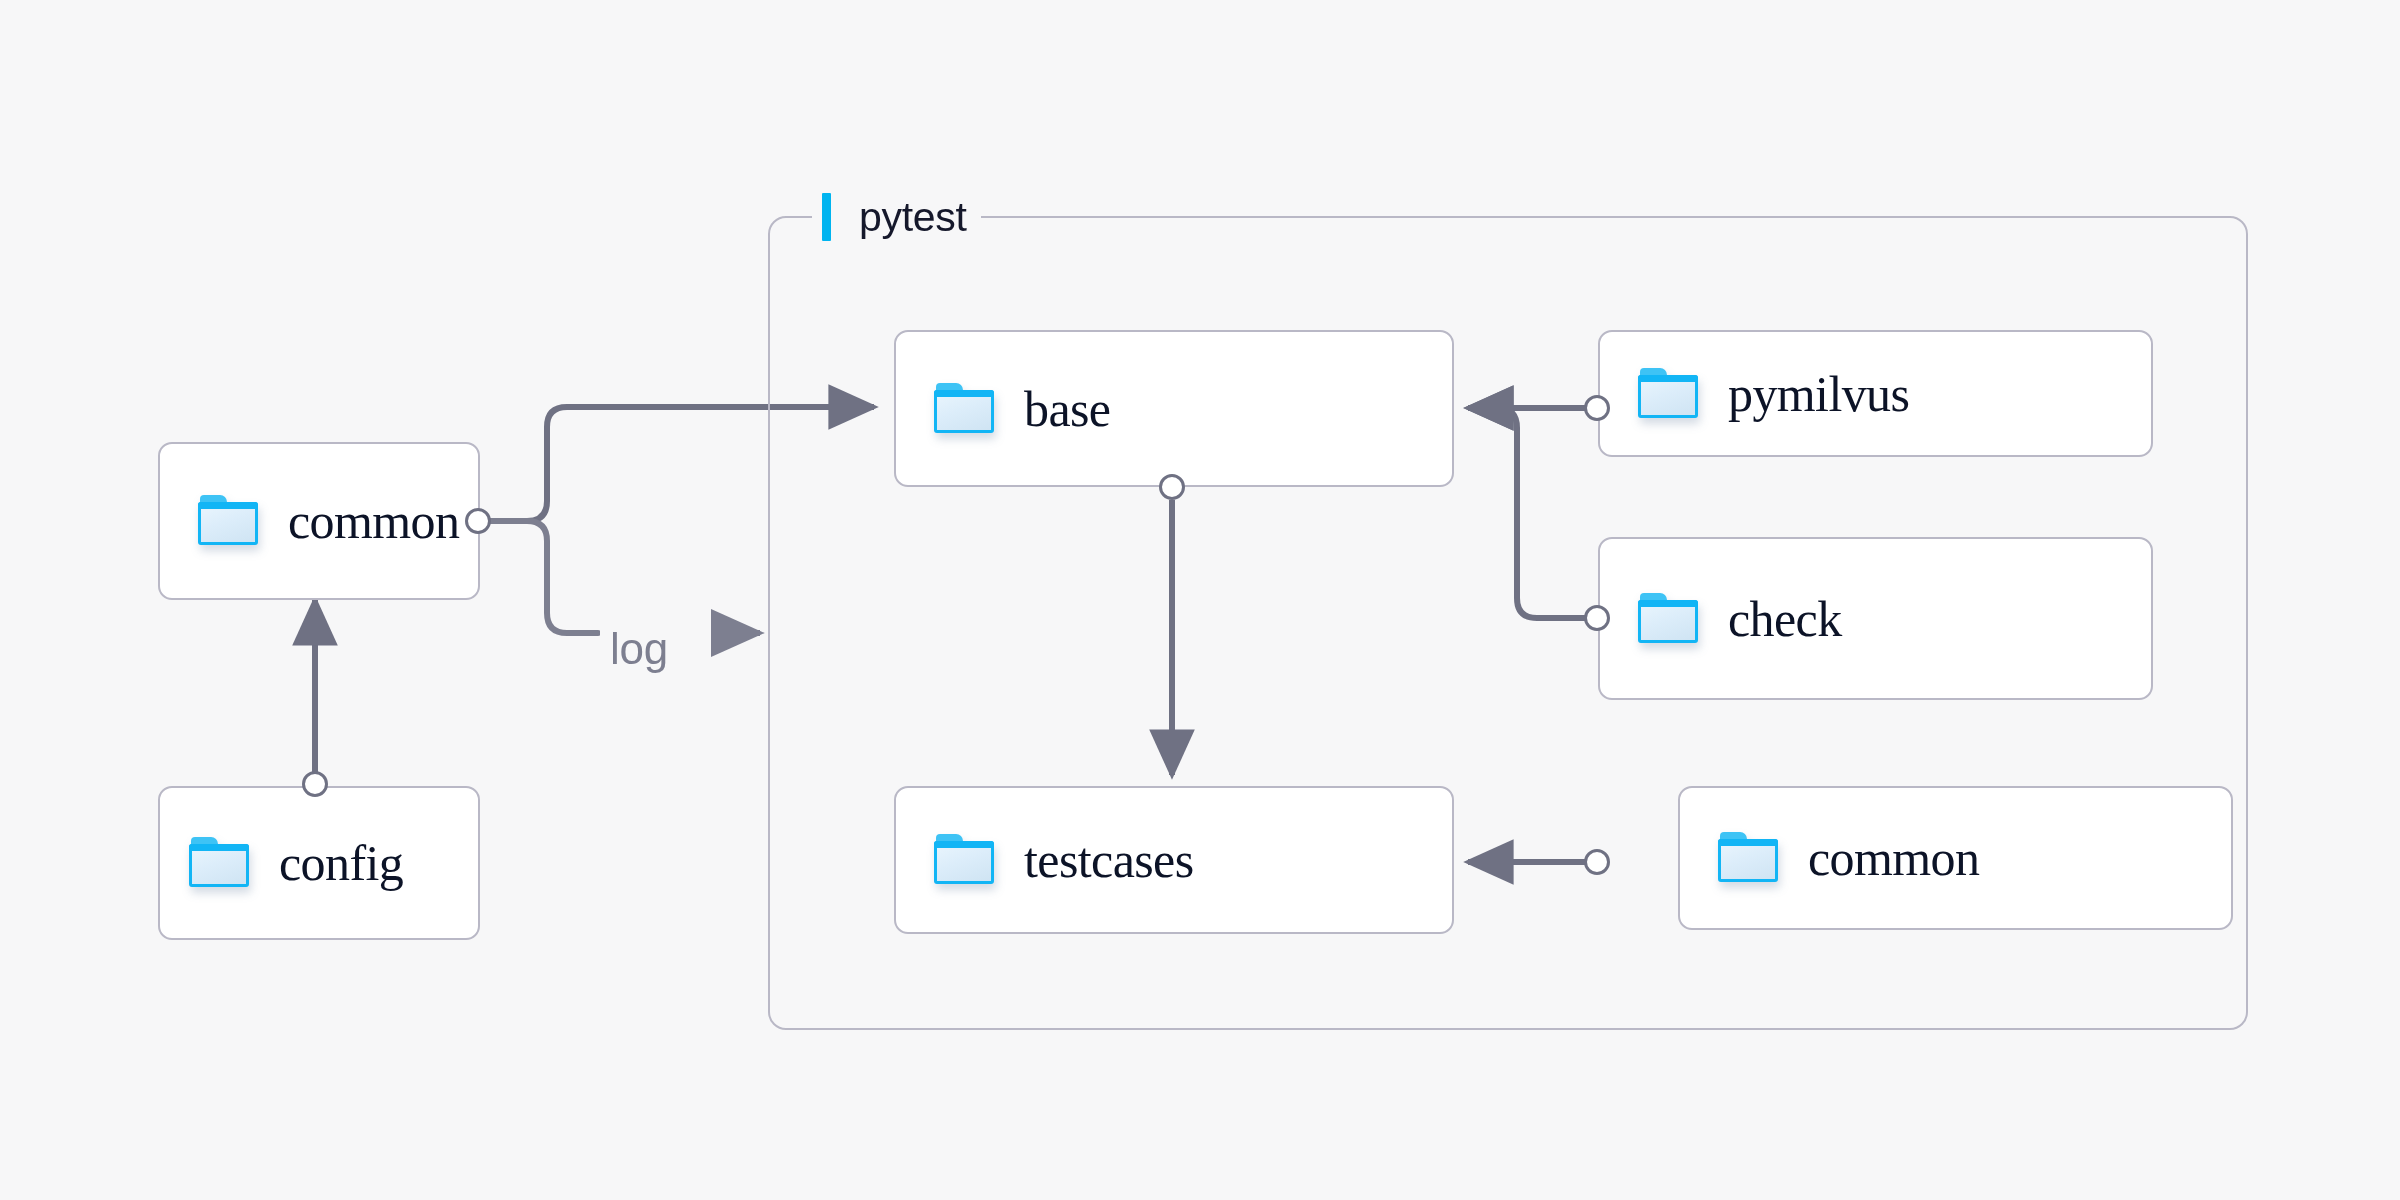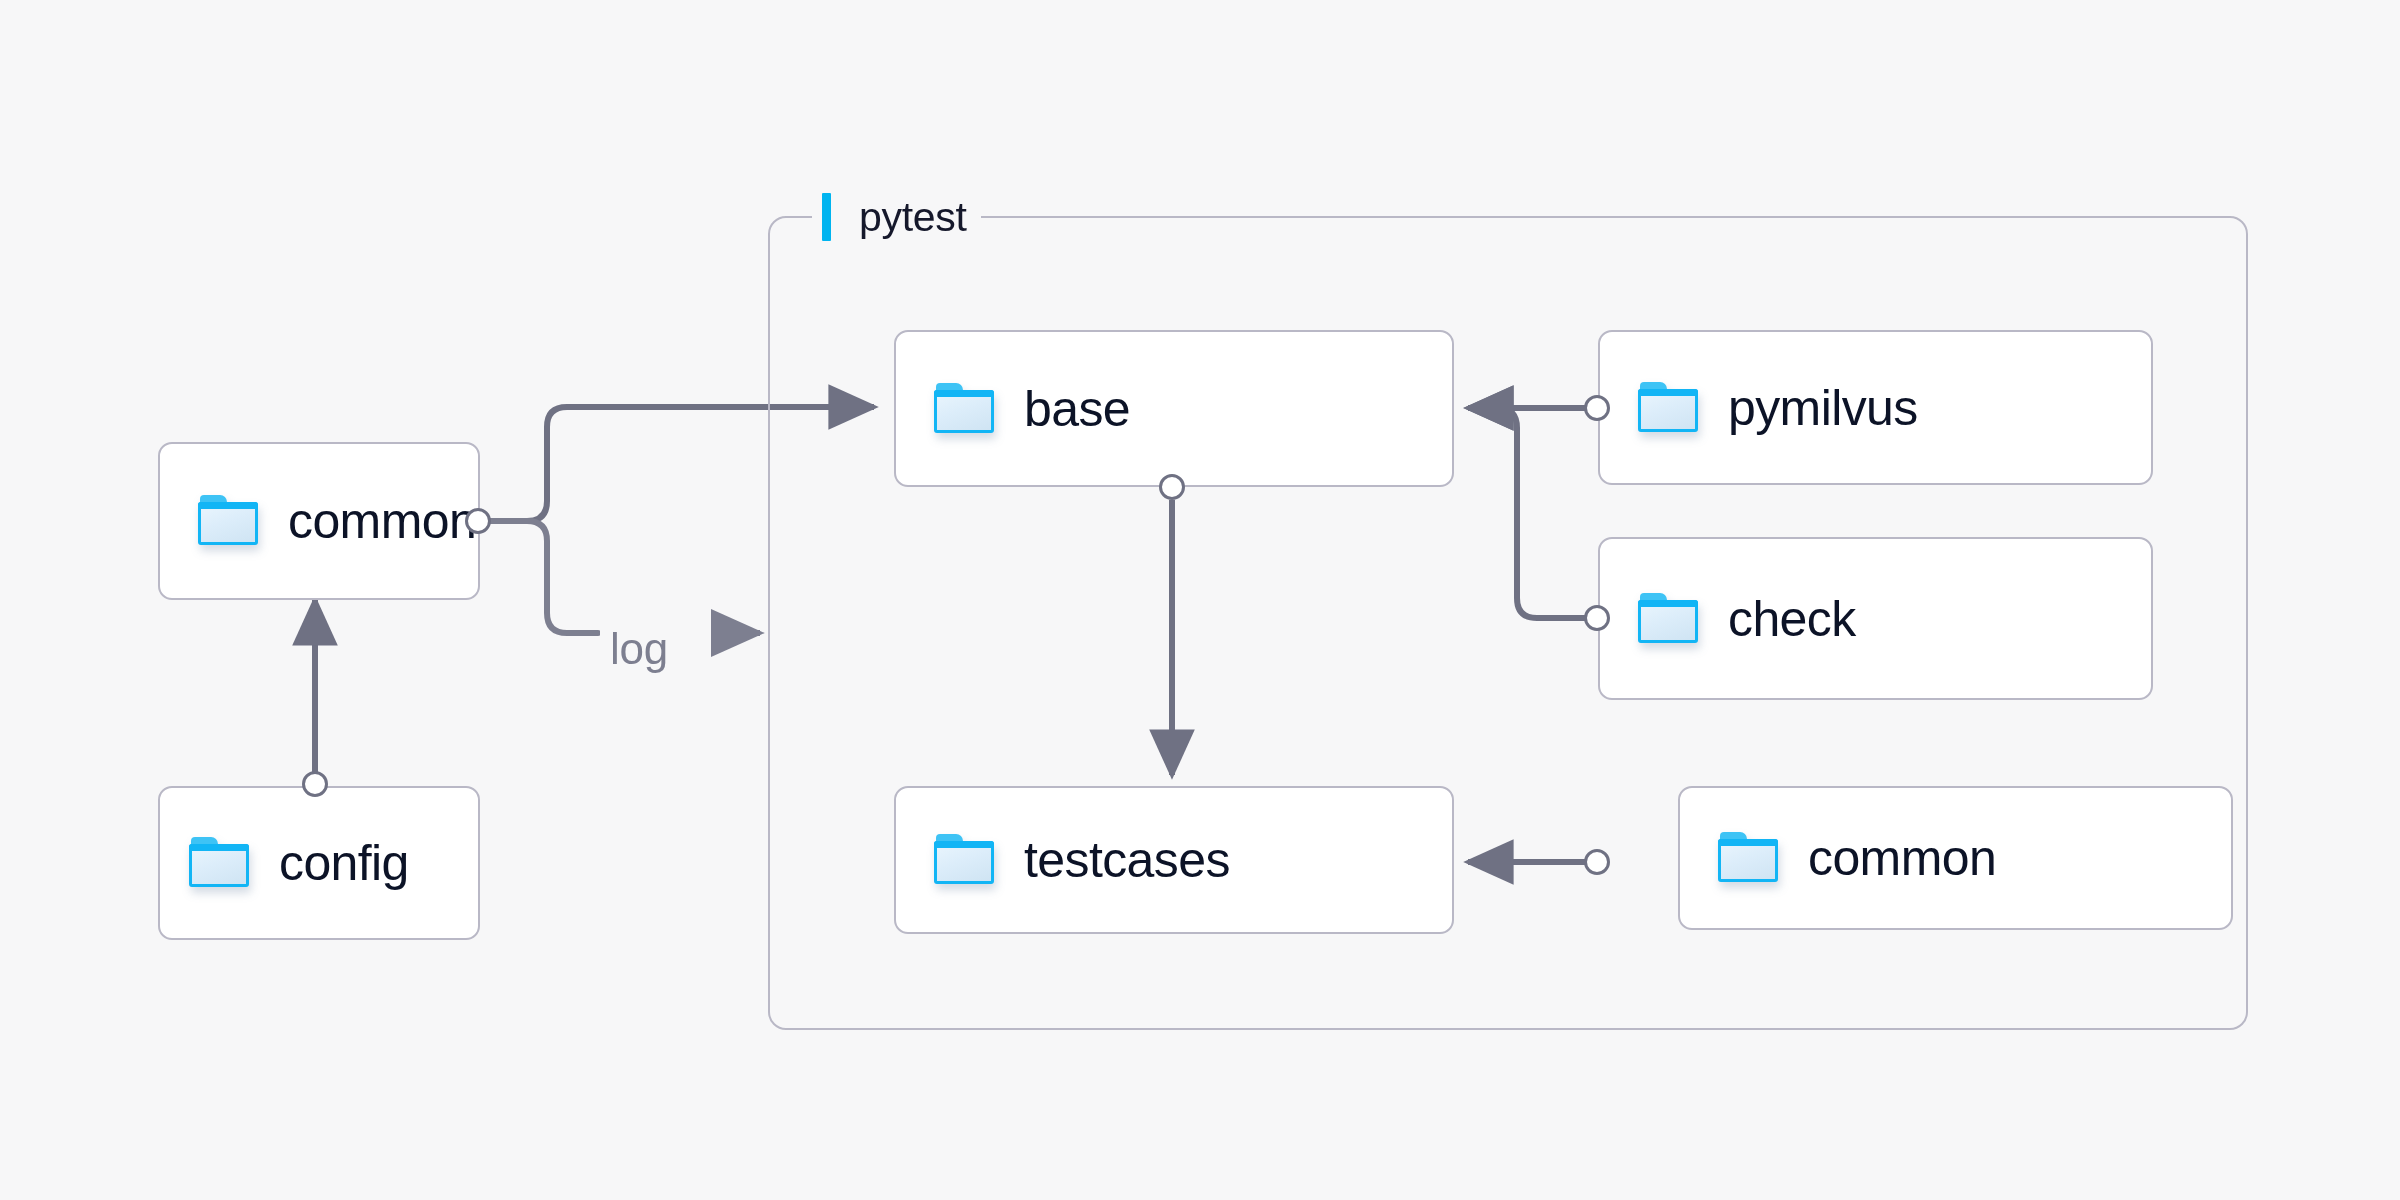--- a/index.html
+++ b/index.html
@@ -76,20 +76,21 @@
     align-items: center;
     padding-left: 38px;
     gap: 28px;
   }
   .node .label {
     font-size: 50px;
     color: #0c1327;
     letter-spacing: -0.6px;
     line-height: 1;
     white-space: nowrap;
+    font-family: Liberation Serif, serif;
   }
 
   
   .folder-icon {
     flex: none;
     width: 62px;
     height: 52px;
     position: relative;
     filter: drop-shadow(2px 6px 5px rgba(60,90,130,0.22));
   }
@@ -218,21 +219,21 @@
 
   <div class="node" style="left:894px; top:786px; width:560px; height:148px;">
     <span class="folder-icon">
       <span class="tab"></span>
         <span class="body"></span>
         <span class="lip"></span>
     </span>
     <span class="label">testcases</span>
   </div>
 
-  <div class="node" style="left:1598px; top:330px; width:555px; height:155px;align-items:center;">
+  <div class="node" style="left:1598px; top:330px; width:555px; height:127px;align-items:center;">
     <span class="folder-icon">
       <span class="tab"></span>
         <span class="body"></span>
         <span class="lip"></span>
     </span>
     <span class="label">pymilvus</span>
   </div>
   <span class="port" style="left:1584px; top:395px;"></span>
 
   <div class="node" style="left:1598px; top:537px; width:555px; height:163px;">

